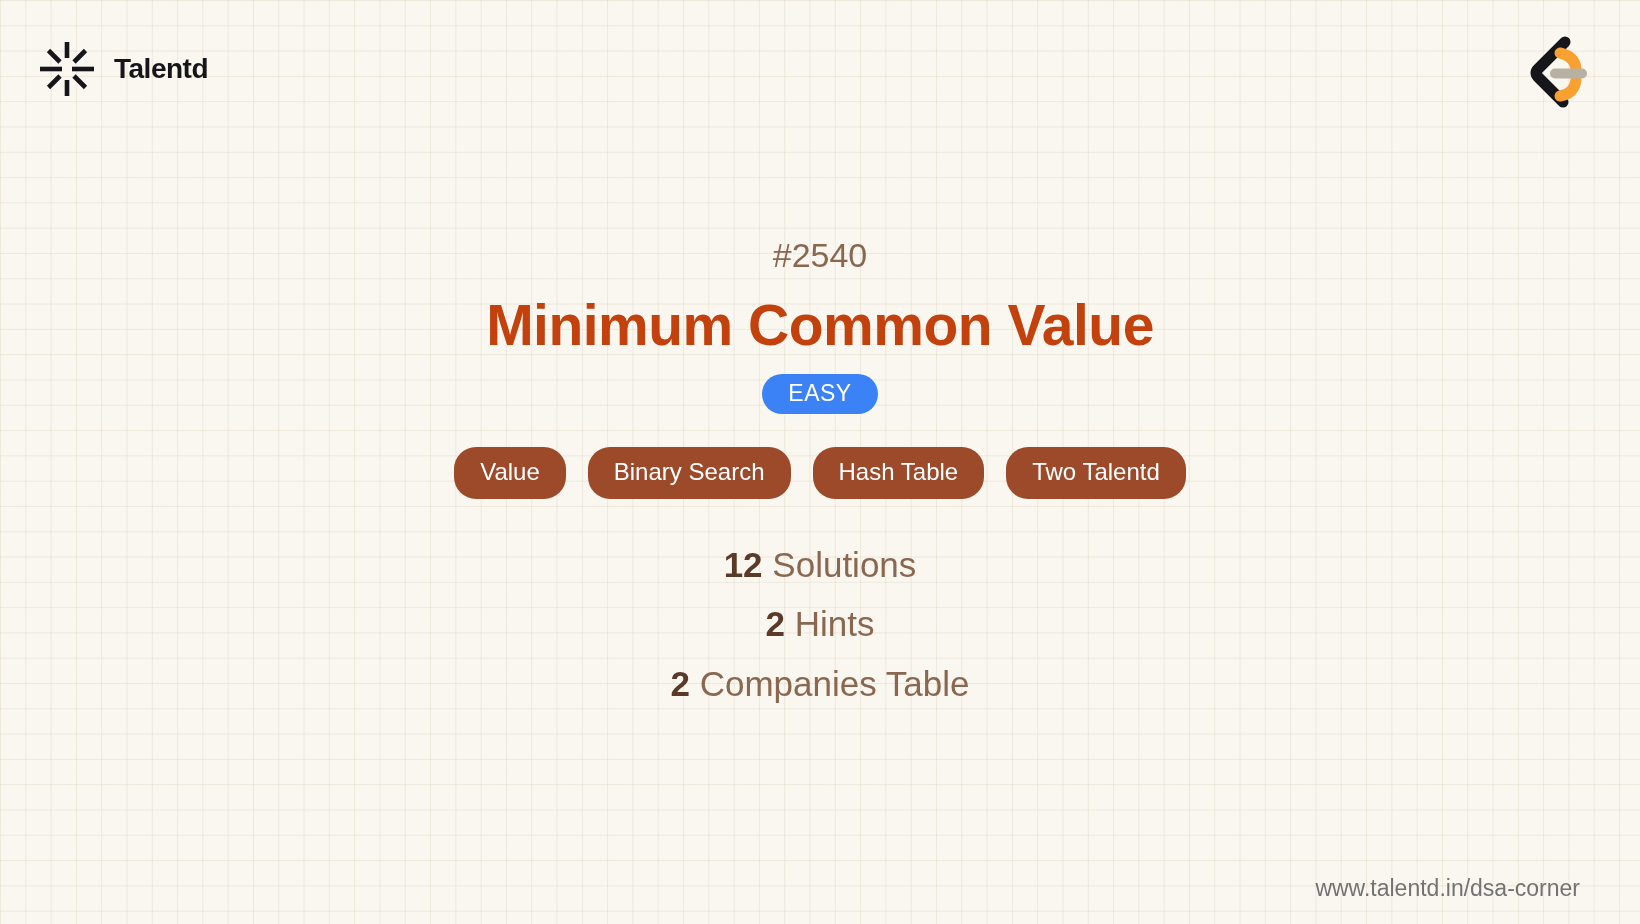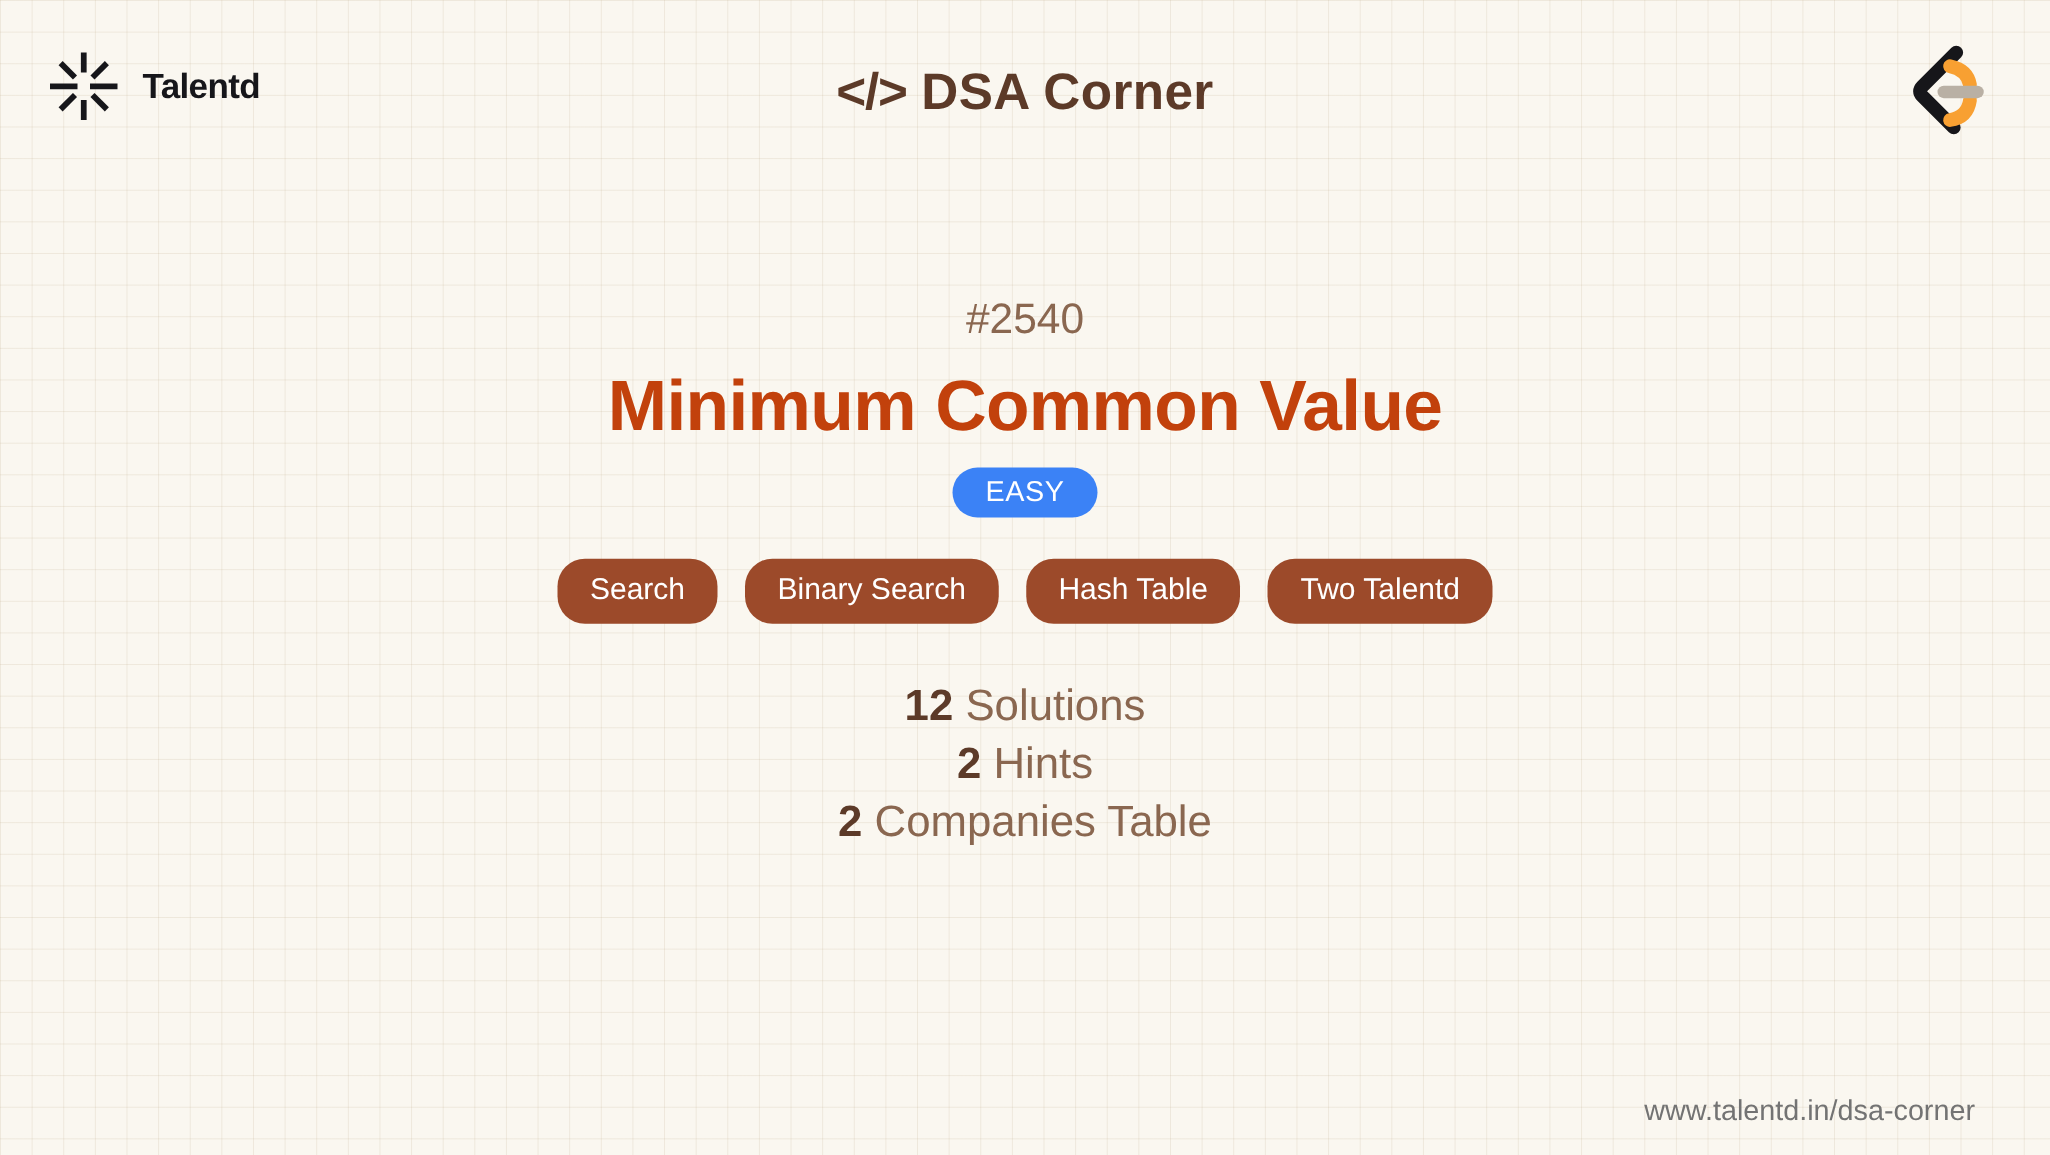--- a/index.html
+++ b/index.html
@@ -124,21 +124,21 @@
     line-height:1;
     padding:13px 26px 15px;
     border-radius:22px;
     white-space:nowrap;
   }
 
   #stats-list {
     display:flex;
     flex-direction:column;
     align-items:center;
-    gap:8px;
+    gap:21px;
   }
 
   .stat-row {
     font-size:35px;
     color:#8a6750;
     line-height:1.1;
     white-space:nowrap;
   }
 
   .stat-row .stat-value {
@@ -177,44 +177,40 @@
         <line x1="34" y1="29" x2="56" y2="29"></line>
         <line x1="10.5" y1="10.5" x2="22" y2="22"></line>
         <line x1="36" y1="36" x2="47.5" y2="47.5"></line>
         <line x1="47.5" y1="10.5" x2="36" y2="22"></line>
         <line x1="22" y1="36" x2="10.5" y2="47.5"></line>
       </g>
     </svg>
     <span id="brand-word">Talentd</span>
   </div>
 
-  <div id="header-title">
-    <span class="code-glyph">&lt;/&gt;</span>
-    <span>DSA Corner</span>
-  </div>
 
   <svg id="lc-logo" viewBox="0 0 86 86">
     <path d="M55 14 L28 41 Q24 45 28 49 L53 74" fill="none" stroke="#16161a" stroke-width="11" stroke-linecap="round" stroke-linejoin="round"></path>
     <path d="M50 25 Q64 28 66 40" fill="none" stroke="#f8a032" stroke-width="11" stroke-linecap="round"></path>
     <path d="M66 52 Q64 66 50 68" fill="none" stroke="#f8a032" stroke-width="11" stroke-linecap="round"></path>
     <line x1="45" y1="45.5" x2="72" y2="45.5" stroke="#b9b0a4" stroke-width="10" stroke-linecap="round"></line>
   </svg>
 
 </div>
 
 <div id="main">
 
   <div id="problem-number">#2540</div>
 
   <h1 id="problem-title">Minimum Common Value</h1>
 
   <div id="difficulty-badge">EASY</div>
 
   <div id="tag-list">
-    <span class="tag-chip">Search</span>
+    <span class="tag-chip">Value</span>
     <span class="tag-chip">Binary Search</span>
     <span class="tag-chip">Hash Table</span>
     <span class="tag-chip">Two Talentd</span>
   </div>
 
   <div id="stats-list">
     <div class="stat-row">
       <span class="stat-value">12</span>
       <span class="stat-label">Solutions</span>
     </div>

